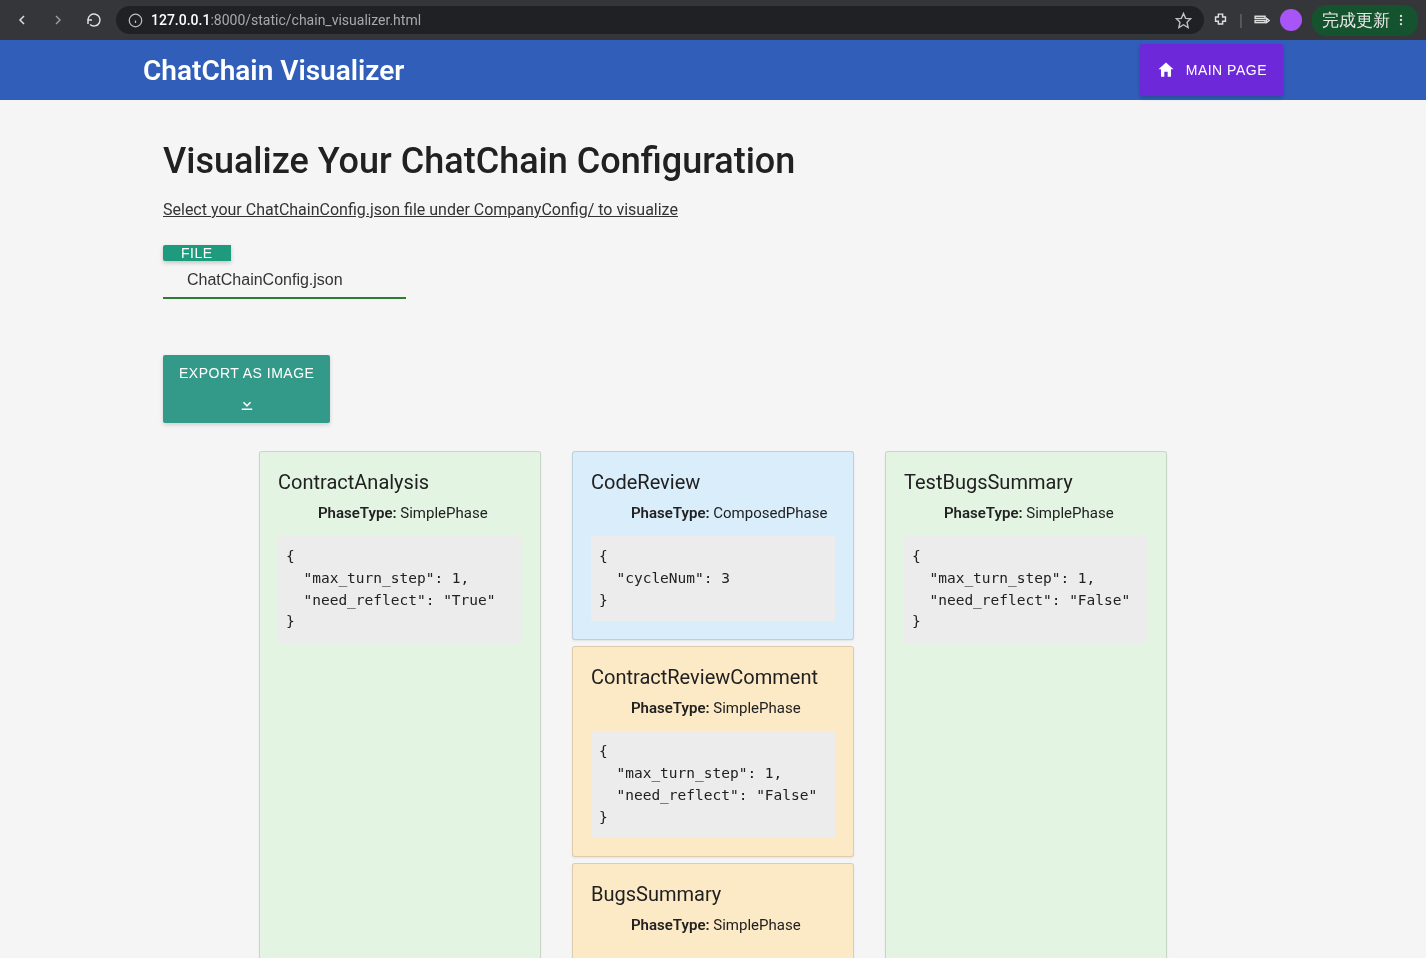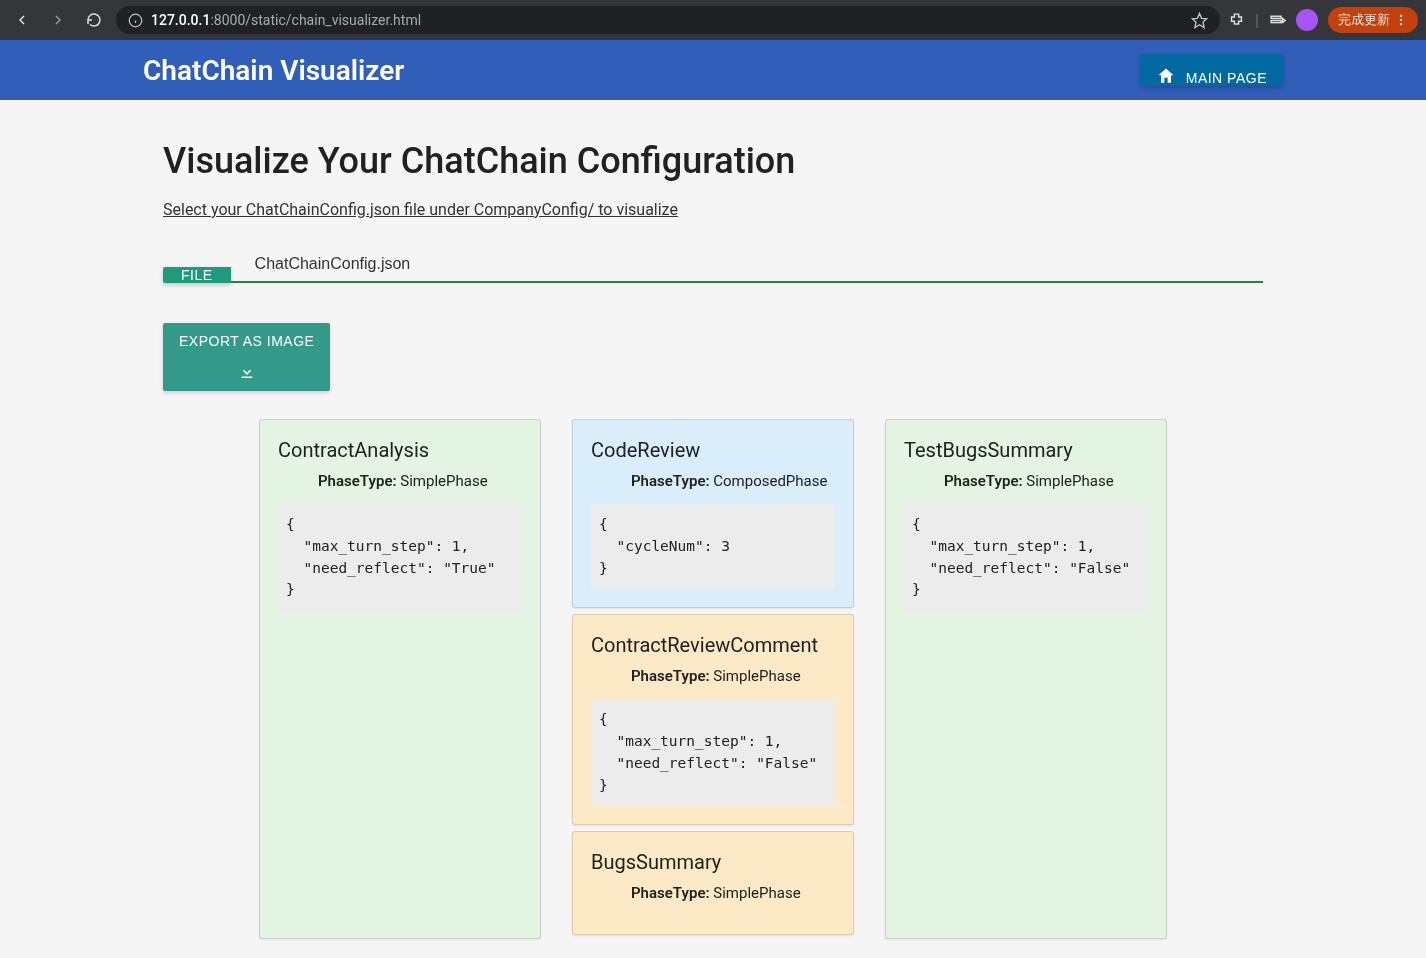--- a/index.html
+++ b/index.html
@@ -42,25 +42,25 @@
   .browser-right {
     display: flex; align-items: center; gap: 10px;
   }
   .avatar-circle {
     width: 22px; height: 22px; border-radius: 50%;
     background: #a855f7;
     display:flex;align-items:center;justify-content:center;
     color:#fff;font-size:11px;font-weight:600;
   }
   .update-pill {
-    background: #c2410c;
+    background: #14532d;
     border-radius: 14px;
     padding: 4px 10px;
     color: #e6e6e6;
-    font-size: 13px;
+    font-size: 17px;
     display:flex; align-items:center; gap:4px;
   }
 
   
   .app-header {
     background: #305eb9;
     height: 60px;
     display: flex;
     align-items: center;
     padding: 0 20px;
@@ -72,30 +72,30 @@
     width: 100%;
     display: flex;
     align-items: center;
     justify-content: space-between;
   }
   .brand {
     font-size: 28px;
     font-weight: 600;
   }
   .main-page-btn {
-    background: #0369a1;
+    background: #6d28d9;
     color: #fff;
     border: none;
-    height: 32px;
+    height: 52px;
     padding: 0 16px;
     font-size: 14px;
     font-weight: 500;
     letter-spacing: 0.5px;
     display: flex;
-    align-items: flex-end;
+    align-items: center;
     gap: 10px;
     border-radius: 2px;
     box-shadow: 0 2px 4px rgba(0,0,0,0.2);
     cursor: pointer;
   }
 
   
   .container {
     max-width: 1140px;
     margin: 0 auto;
@@ -108,22 +108,23 @@
   }
   p.subtitle {
     font-size: 16px;
     color: #333;
     margin-bottom: 26px;
     text-decoration: underline;
   }
 
   .file-row {
     display: flex;
-    align-items: flex-end;
-    margin-bottom: 40px;
+    align-items: flex-start;
+    margin-bottom: 56px;
+    flex-direction: column;
   }
   .file-btn {
     background: #1e9b7c;
     color: #fff;
     border: none;
     padding: 0 18px;
     font-size: 14px;
     letter-spacing: 0.5px;
     cursor: pointer;
     box-shadow: 0 2px 4px rgba(0,0,0,0.2);

